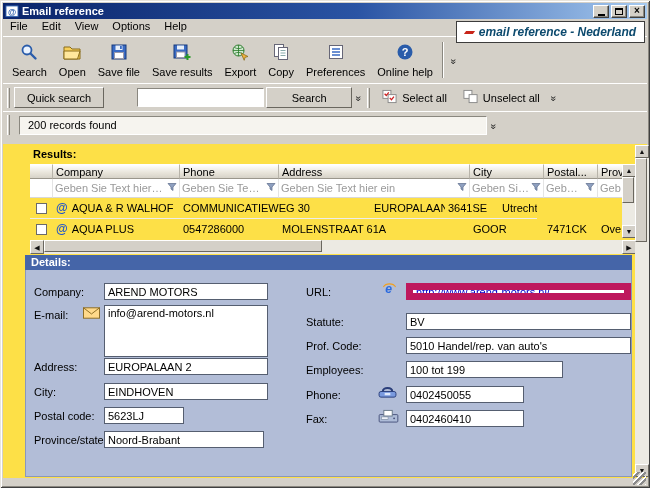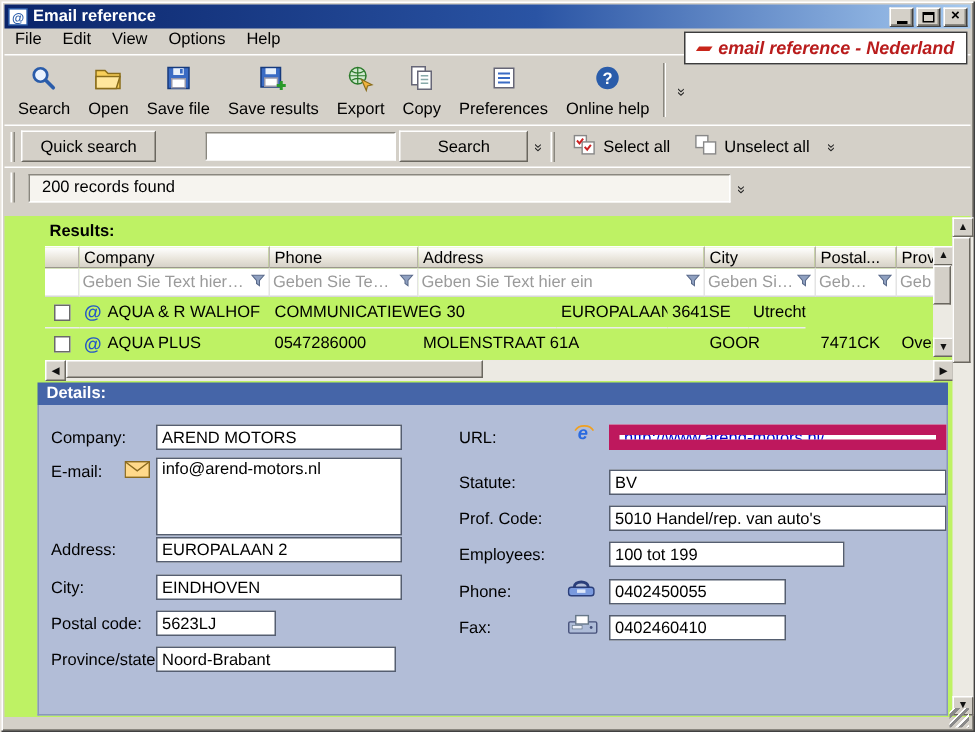--- a/index.html
+++ b/index.html
@@ -18,21 +18,21 @@
 .glyph-min{width:7px;height:2px;background:#000;margin-top:7px}
 .glyph-max{width:8px;height:7px;border:1px solid #000;border-top-width:2px}
 .close-x{font-size:10px;font-weight:bold;line-height:1}
 
 .menubar{position:absolute;left:3px;top:19px;right:3px;height:17px;display:flex;align-items:flex-start}
 .menu-item{padding:1px 7px;cursor:default}
 
 .logo{position:absolute;top:21px;right:5px;width:189px;height:22px;background:#fff;border:1px solid #3c3c3c;
   display:flex;align-items:center;justify-content:center;gap:5px;z-index:6}
 .logo-mark{width:9px;height:3px;background:#c8251a;transform:skewX(-35deg)}
-.logo-text{font-style:italic;font-weight:bold;font-size:12px;color:#b91c1c;white-space:nowrap}
+.logo-text{font-style:italic;font-weight:bold;font-size:12px;color:#0c4a6e;white-space:nowrap}
 
 .toolbar{position:absolute;left:3px;top:36px;right:3px;height:47px;border-top:1px solid #fff;
   display:flex;align-items:center;padding-left:3px}
 .tbtn{height:43px;display:flex;flex-direction:column;align-items:center;justify-content:center;gap:2px;
   padding:0 6px;min-width:36px}
 .tbtn svg{width:20px;height:20px}
 .tlabel{white-space:nowrap}
 .vsep{width:2px;height:36px;border-left:1px solid #8a877f;border-right:1px solid #fff;margin:0 3px}
 .ovf{width:13px;height:40px;display:flex;align-items:center;justify-content:center}
 .rot90{display:inline-block;transform:rotate(90deg);font-size:10px;color:#222;letter-spacing:-2px}
@@ -45,21 +45,21 @@
   background:#fff;font:11px "Liberation Sans",sans-serif;padding:0 3px}
 .search-btn{width:86px;margin-left:2px}
 .flatbtn{height:22px;display:flex;align-items:center;gap:5px;padding:0 8px;white-space:nowrap}
 .flatbtn svg{width:15px;height:15px}
 .statusrow{position:absolute;left:3px;top:111px;right:3px;height:27px;border-top:1px solid #fff;
   display:flex;align-items:center;padding:0 2px}
 .status-field{width:468px;height:19px;background:#f6f4ef;border:1px solid;border-color:#8a877f #fff #fff #8a877f;
   display:flex;align-items:center;padding:0 8px;margin-left:5px}
 .status-chev{width:14px;height:19px;display:flex;align-items:center;justify-content:center}
 
-.workspace{position:absolute;left:3px;top:144px;right:3px;bottom:10px;background:#bef264}
+.workspace{position:absolute;left:3px;top:144px;right:3px;bottom:10px;background:#fde047}
 .results-title{position:absolute;left:30px;top:4px;font-weight:bold}
 .grid{position:absolute;left:27px;top:20px;width:606px;height:74px;overflow:hidden}
 .grow{display:flex}
 .gc{flex:none;overflow:hidden;white-space:nowrap}
 .w-sel{width:23px}.w-com{width:127px}.w-pho{width:99px}.w-add{width:191px}.w-cit{width:74px}.w-pos{width:54px}.w-pro{width:38px}
 .ghc{height:15px;background:linear-gradient(#ffffff,#e8e4da 60%,#d6d2c8);border-right:1px solid #b8b4aa;
   border-top:1px solid #fff;border-bottom:1px solid #9a968c;padding:0 3px;line-height:14px}
 .gfc{height:19px;background:#fff;border-right:1px solid #e4e4e4;border-bottom:1px solid #d8d8d8;
   display:flex;align-items:center;gap:2px;padding:0 2px}
 .ftext{flex:1;overflow:hidden;text-overflow:ellipsis;color:#9a9a9a}

